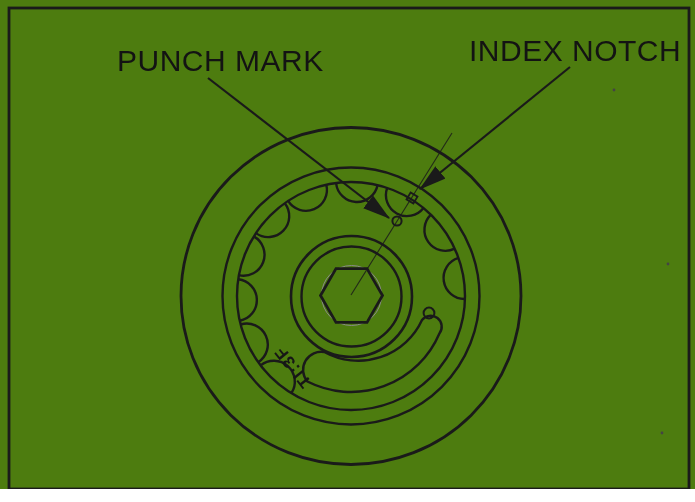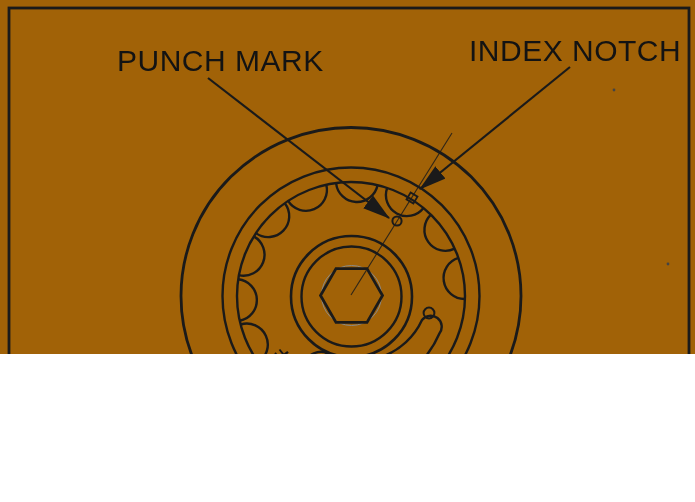--- a/index.html
+++ b/index.html
@@ -3,22 +3,22 @@
 <meta charset="utf-8">
 <style>
   html, body {
     margin: 0;
     padding: 0;
     background: #ffffff;
   }
   .stage {
     position: relative;
     width: 695px;
-    height: 354px;
-    background: #a16207;
+    height: 489px;
+    background: #4d7c0f;
     font-family: "Liberation Sans", sans-serif;
     overflow: hidden;
   }
   svg { display: block; }
   .callout-label {
     font-family: "Liberation Sans", sans-serif;
     font-size: 30px;
     font-weight: 400;
     letter-spacing: 0.5px;
     fill: #131313;

